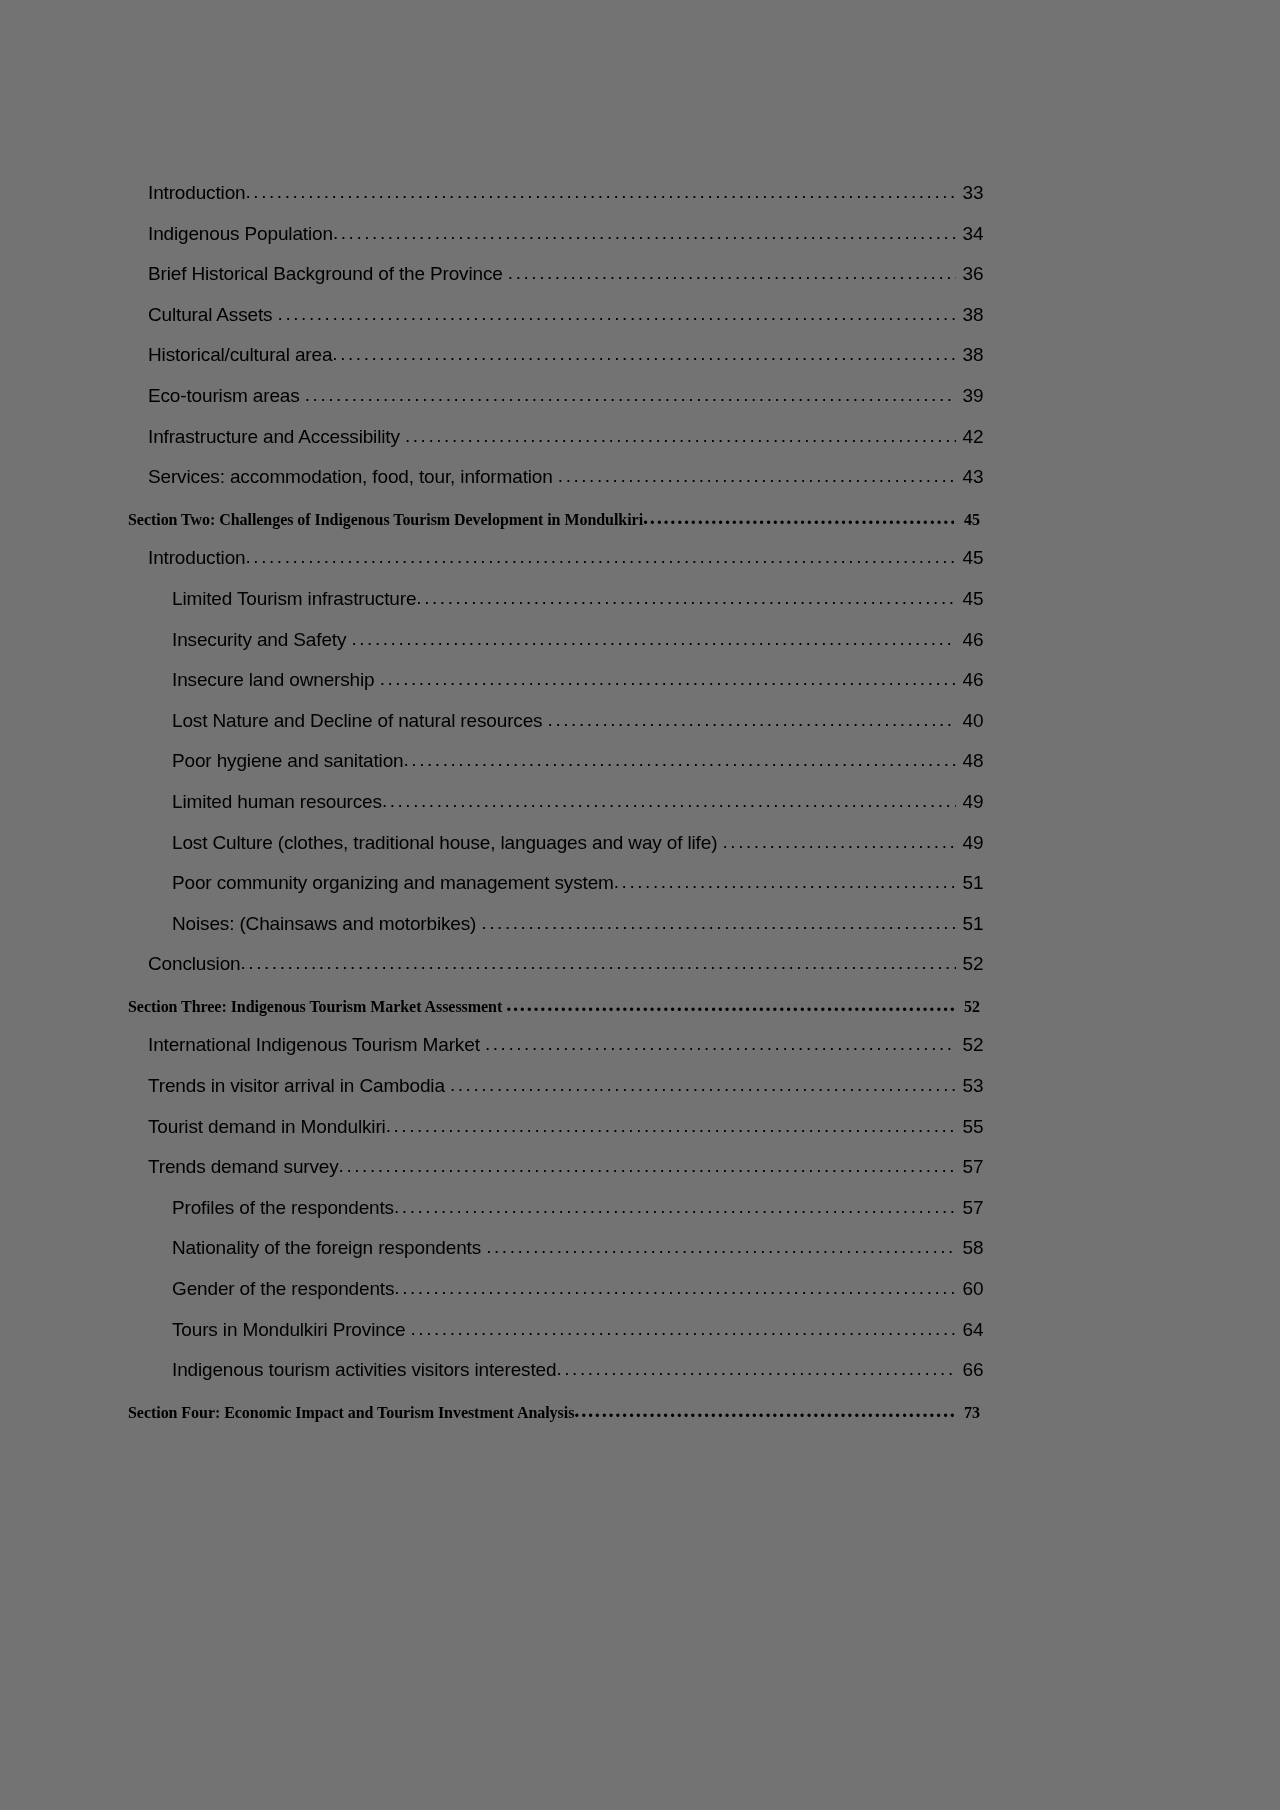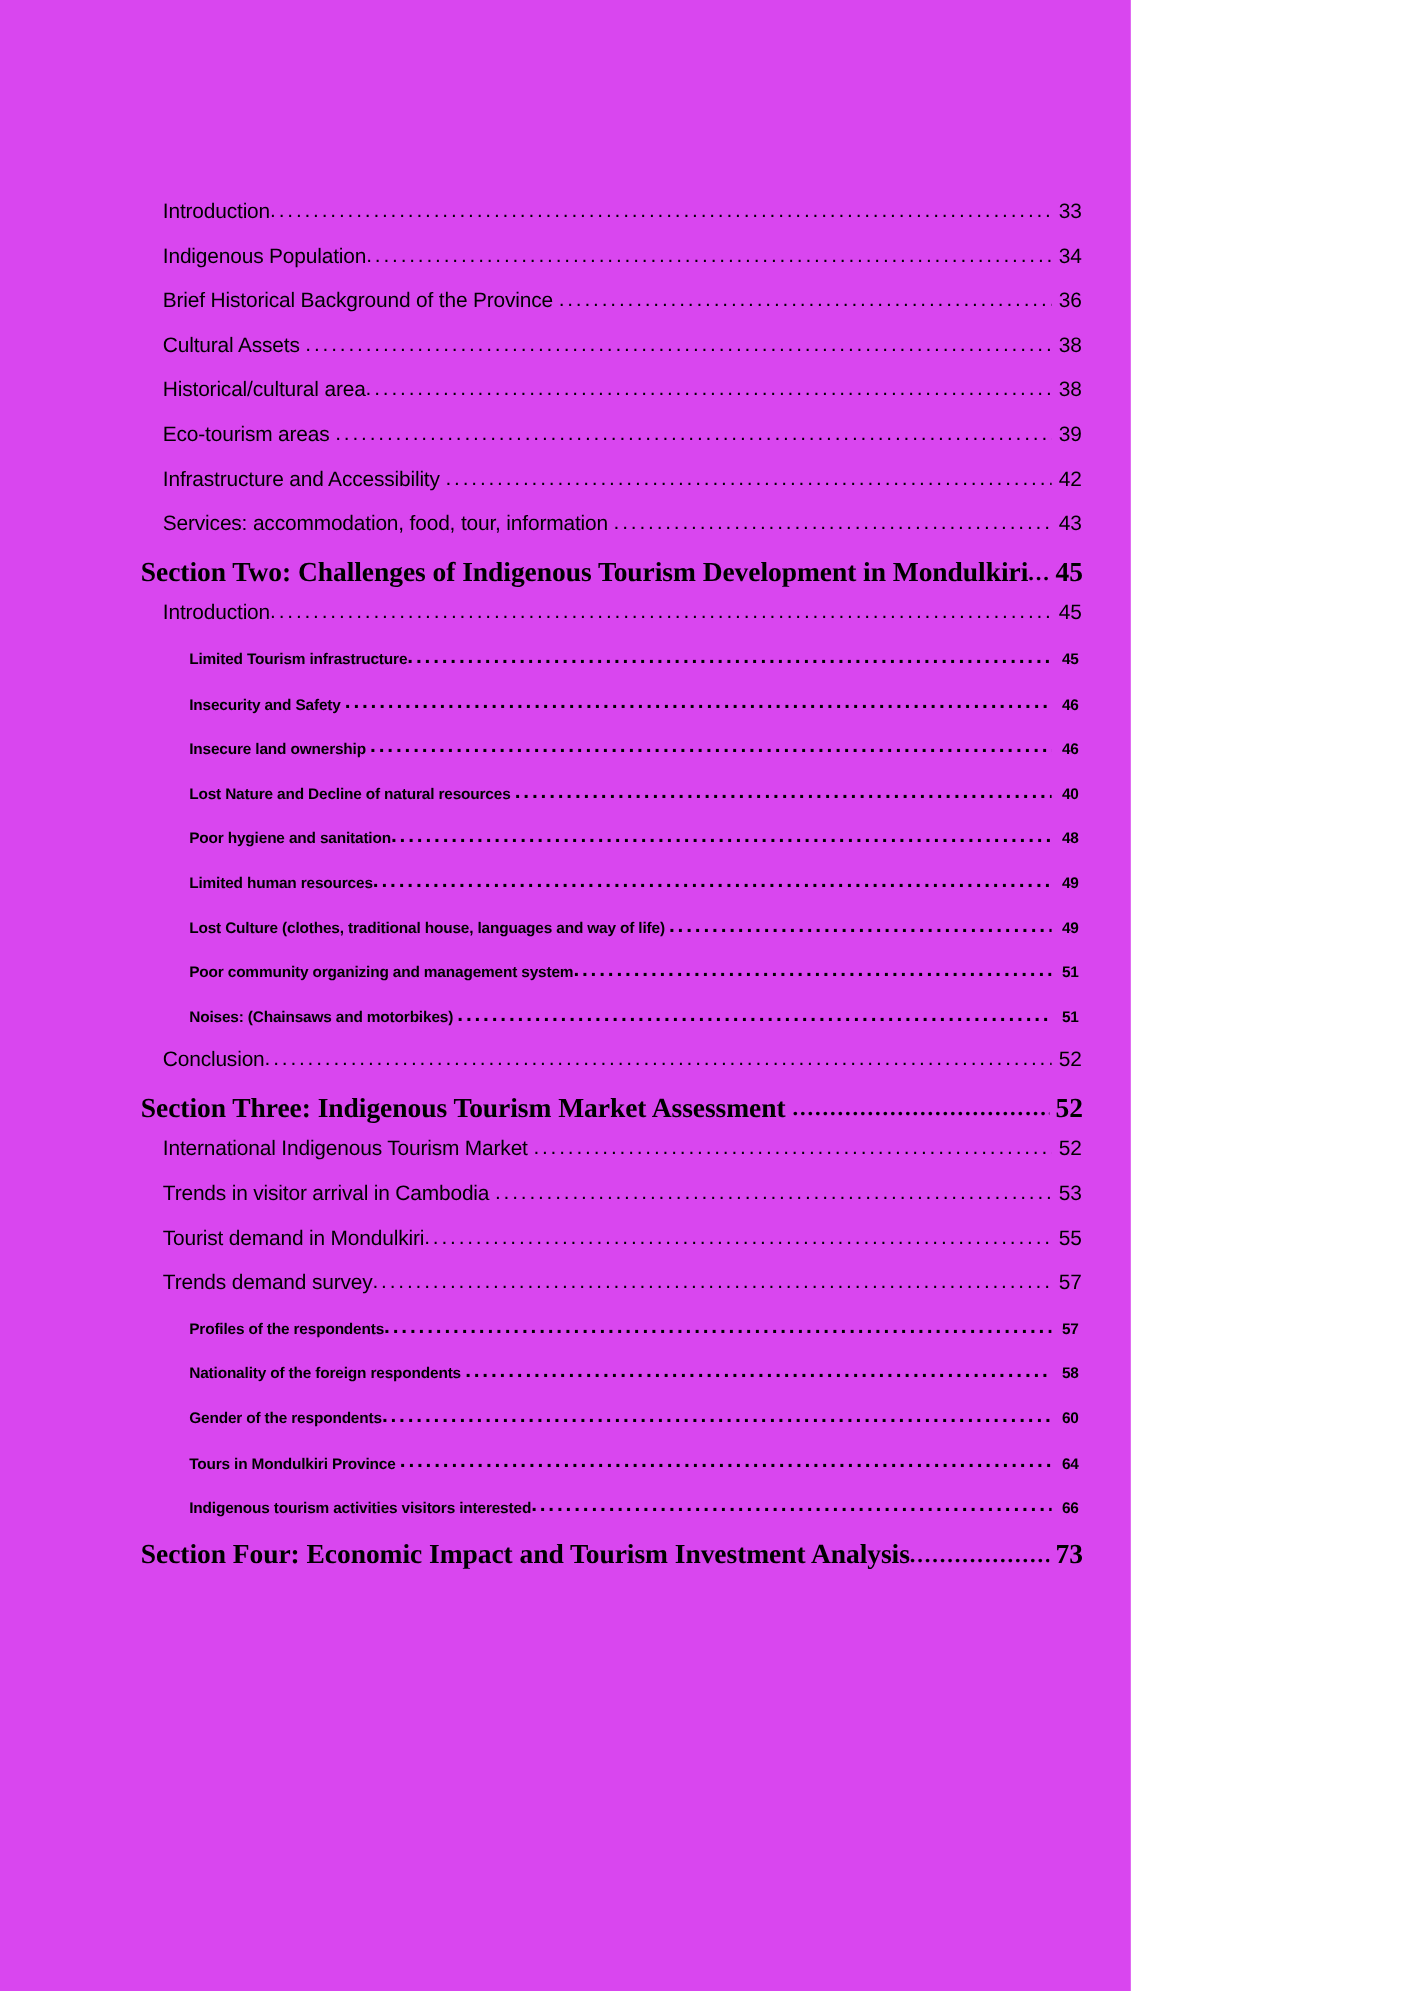--- a/index.html
+++ b/index.html
@@ -9,23 +9,23 @@
   }
   body {
     width: 1280px;
     height: 1810px;
     font-family: "Liberation Sans", sans-serif;
     color: #000000;
     -webkit-font-smoothing: antialiased;
   }
   .page {
     position: relative;
-    width: 1028px;
+    width: 1280px;
     height: 1810px;
-    background: #d946ef;
+    background: #737373;
     box-sizing: border-box;
   }
   .toc {
     position: absolute;
     left: 128px;
     top: 182px;
     width: 862px;
   }
   .toc-row {
     display: flex;
@@ -59,21 +59,21 @@
     text-align: center;
     min-width: 34px;
     white-space: pre;
   }
 
   
   .lvl0 {
     padding-left: 0px;
     font-family: "Liberation Serif", "DejaVu Serif", serif;
     font-weight: bold;
-    font-size: 25px;
+    font-size: 16px;
     letter-spacing: -0.05px;
   }
   .lvl0 .toc-leader::after {
     font-family: "Liberation Serif", "DejaVu Serif", serif;
     font-weight: bold;
     font-size: 20.5px;
     letter-spacing: 1.7px;
   }
   .lvl0 .toc-page { min-width: 36px; }
 
@@ -81,22 +81,22 @@
   .lvl1 {
     padding-left: 20px;
     font-size: 19px;
     font-weight: normal;
     letter-spacing: -0.15px;
   }
 
   
   .lvl2 {
     padding-left: 44px;
-    font-size: 14px;
-    font-weight: bold;
+    font-size: 19px;
+    font-weight: normal;
     letter-spacing: -0.15px;
   }
 </style>
 </head>
 <body>
 
 <div class="page">
   <div class="toc" id="toc-root">
       <div class="toc-row lvl1">
         <span class="toc-label">Introduction</span>

